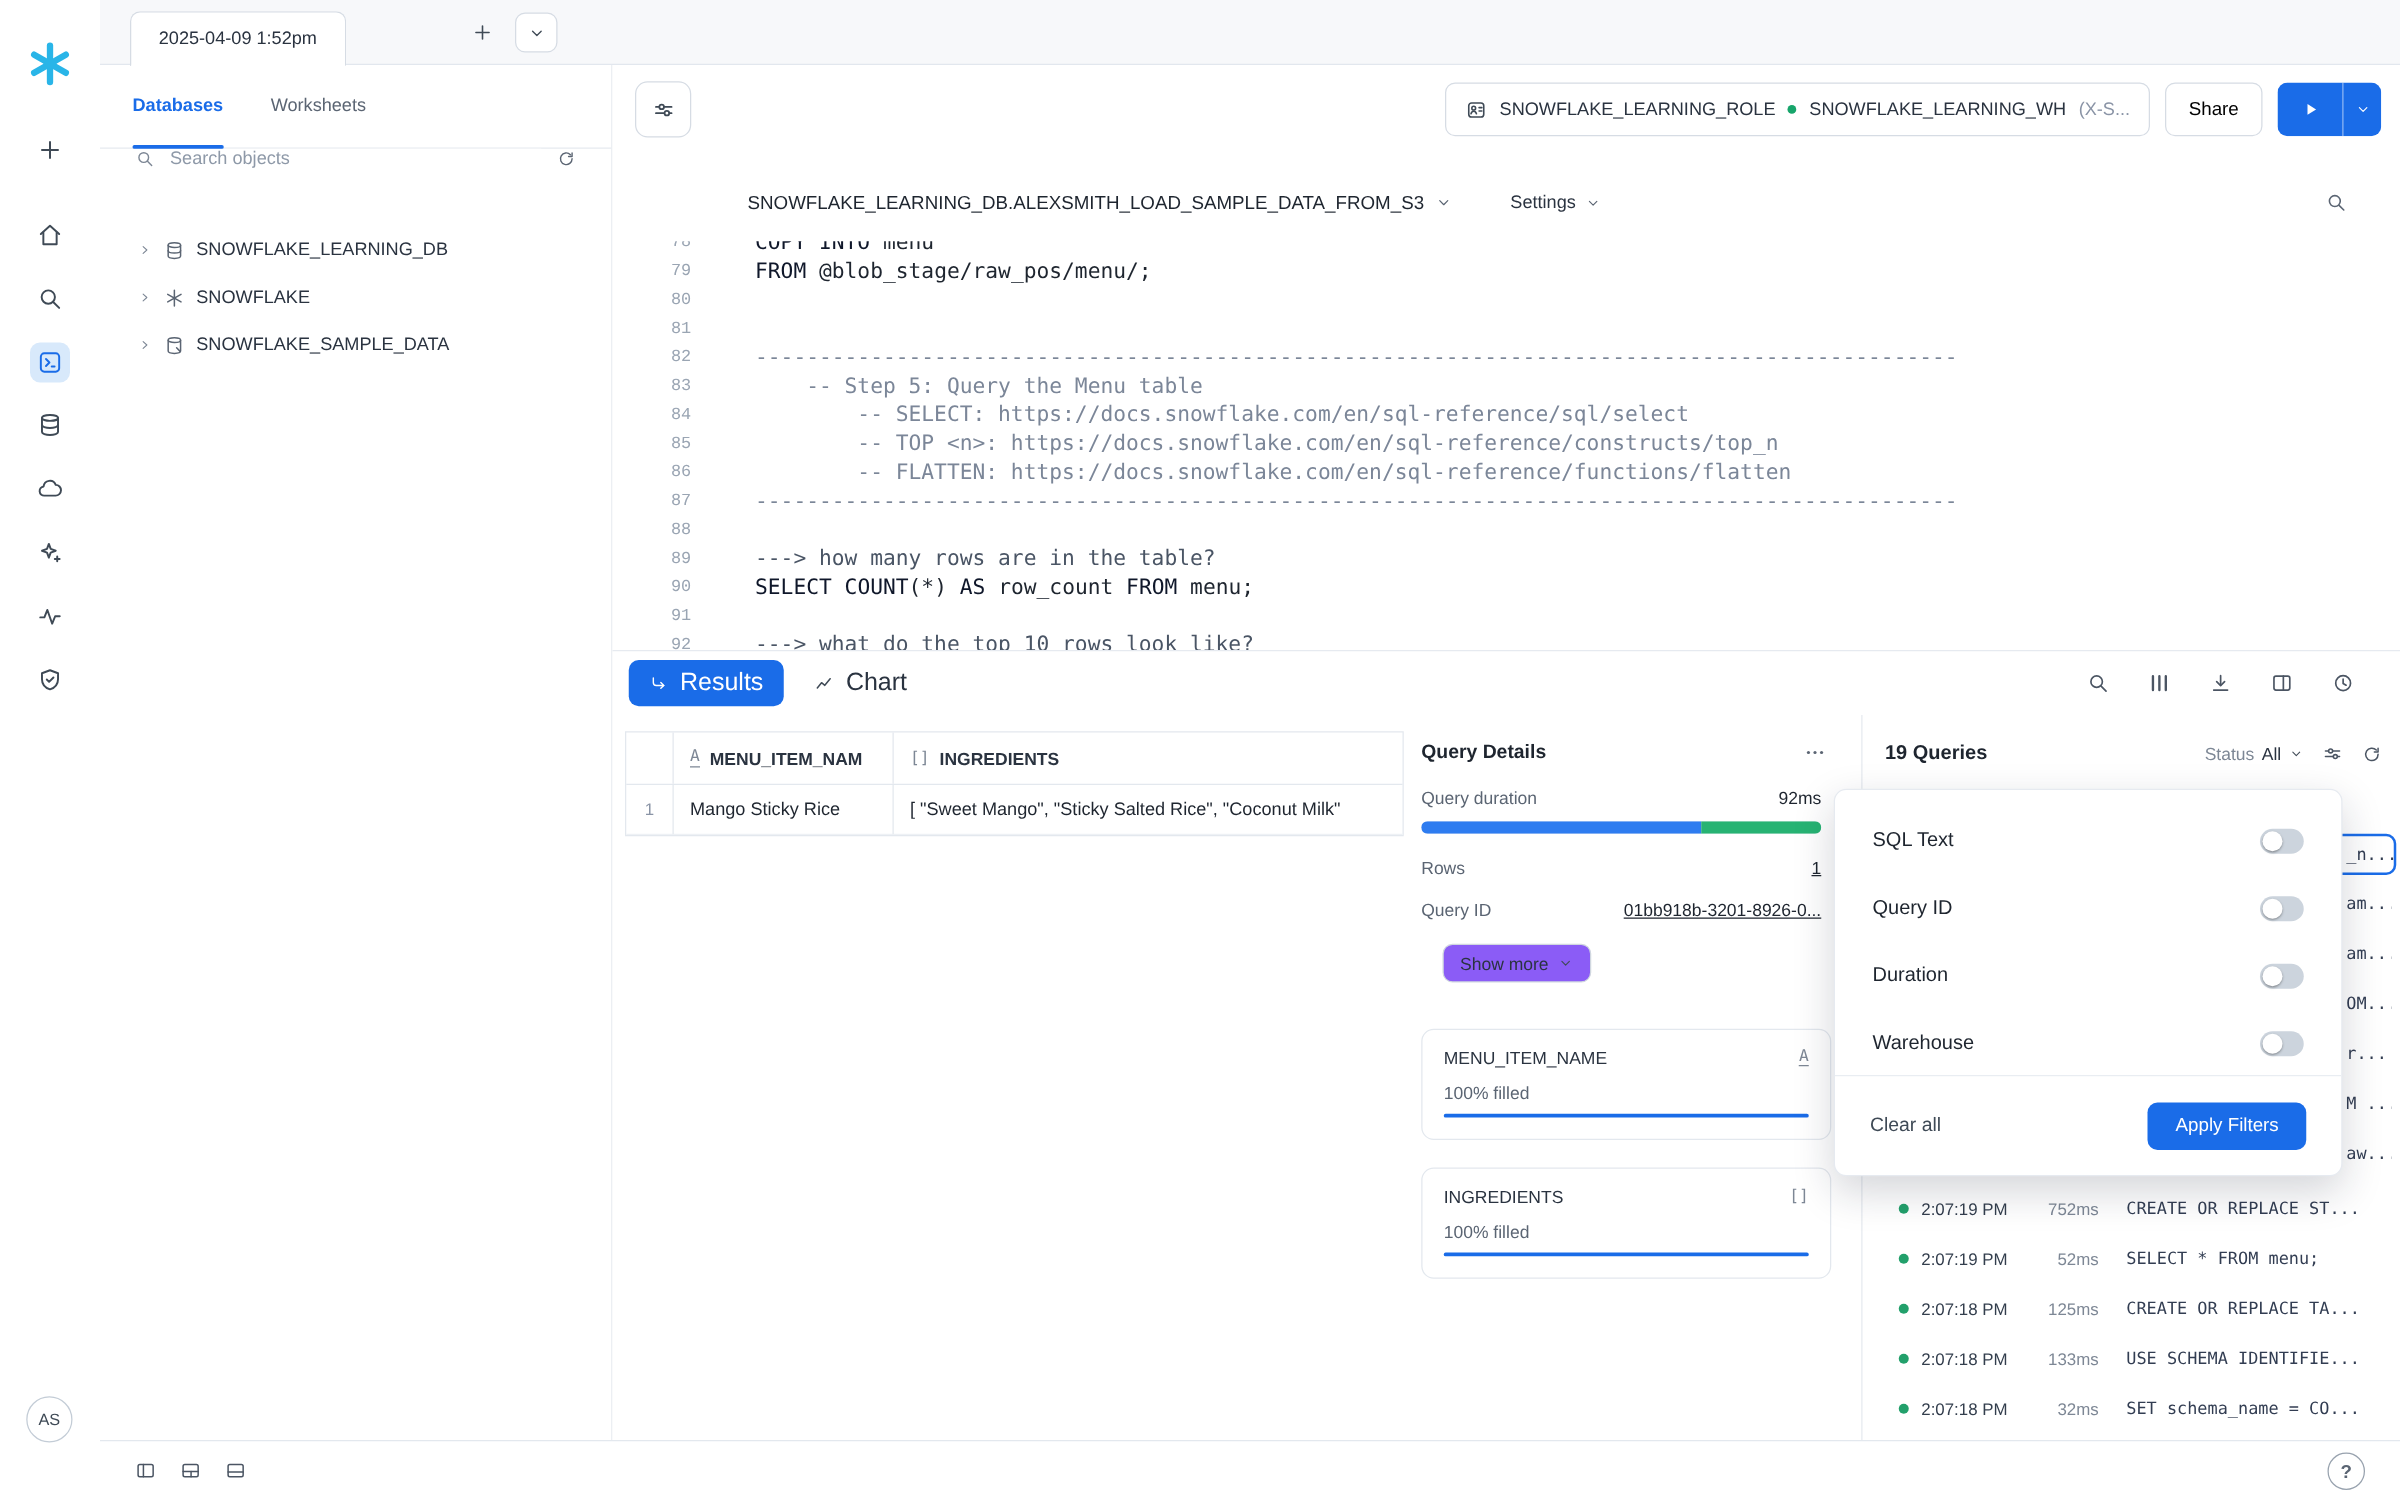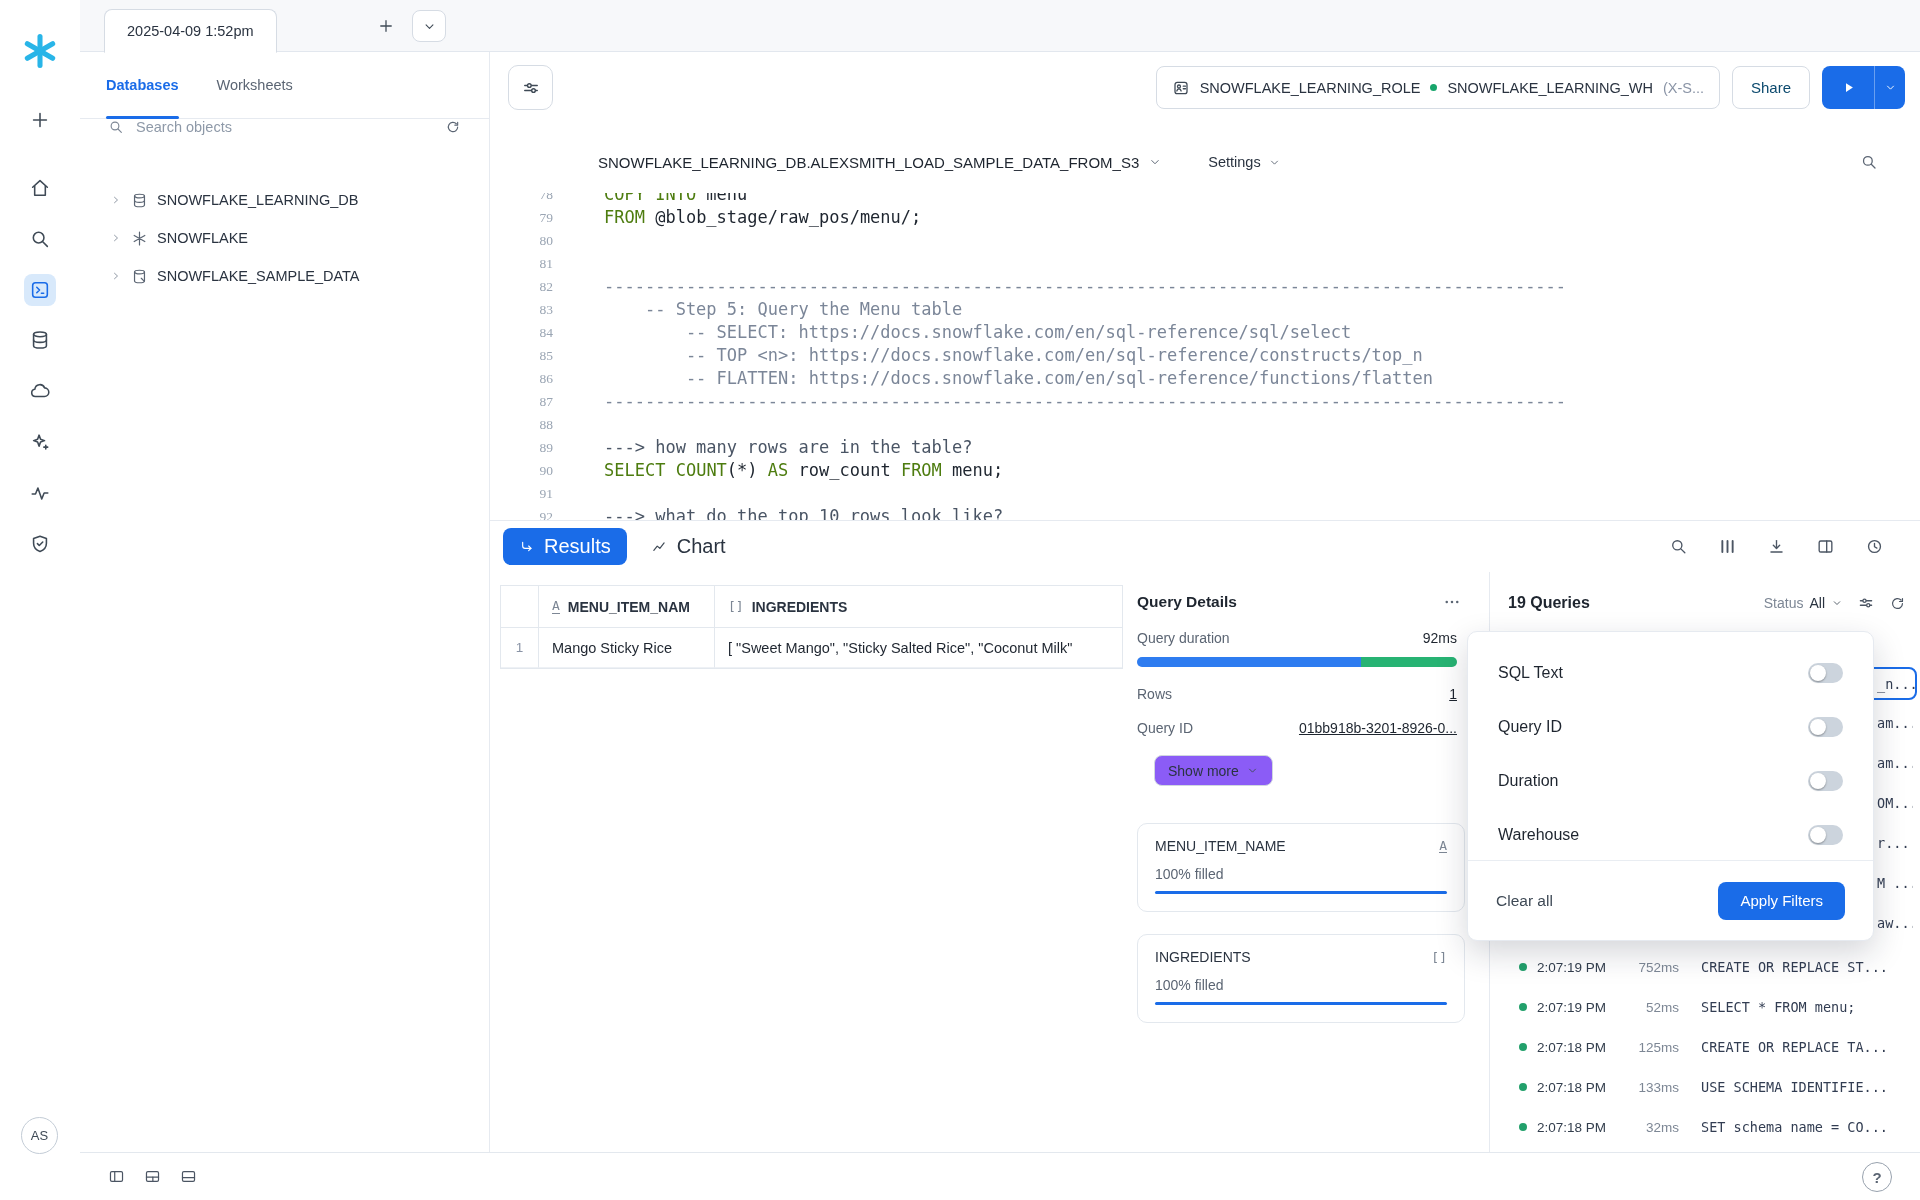--- a/index.html
+++ b/index.html
@@ -52,40 +52,40 @@
   
   .main{position:absolute;left:490px;top:52px;right:0;bottom:48px;background:#fff}
   .filter-btn{position:absolute;left:18px;top:13px;width:45px;height:45px;border:1px solid #d6dce4;
               border-radius:10px;display:flex;align-items:center;justify-content:center;background:#fff}
   .tb-right{position:absolute;right:15px;top:14px;height:43px;display:flex;gap:12px;align-items:stretch}
   .ctx-pill{display:flex;align-items:center;gap:10px;padding:16px 15px;border:1px solid #d6dce4;
             border-radius:8px;font-size:14.5px;color:#2a3340;background:#fff}
   .ctx-dot{width:7px;height:7px;border-radius:50%;background:#17a56b}
   .ctx-size{color:#8a94a6}
   .share-btn{width:78px;border:1px solid #d6dce4;border-radius:8px;display:flex;align-items:center;
-             justify-content:center;font-size:15px;color:#0c4a6e;background:#fff}
+             justify-content:center;font-size:15px;color:#000000;background:#fff}
   .run-group{display:flex;border-radius:8px;overflow:hidden}
   .run-btn{width:52px;background:#1a6ce8;display:flex;align-items:center;justify-content:center}
   .run-caret{width:31px;background:#1a6ce8;border-left:1px solid rgba(255,255,255,.35);
              display:flex;align-items:center;justify-content:center}
 
   .ws-header{position:absolute;top:90px;left:0;right:0;height:40px;display:flex;align-items:center}
   .ws-title{margin-left:108px;display:flex;align-items:center;gap:9px;font-size:15px;
             font-weight:500;color:#1e252f}
   .ws-settings{margin-left:46px;display:flex;align-items:center;gap:7px;font-size:14.5px;color:#2a3340}
   .ws-search{margin-left:auto;margin-right:42px}
 
   
   .editor{position:absolute;top:141px;left:0;right:0;height:327px;overflow:hidden}
   .editor-inner{transform:translateY(-10px)}
   .editor-line{display:flex;height:23px;font-family:"DejaVu Sans Mono",monospace;font-size:17px;
                line-height:23px;white-space:pre;width:100%}
-  .line-num{width:63px;text-align:right;font-size:13.5px;color:#9aa5b3;font-family:Liberation Serif, serif}
+  .line-num{width:63px;text-align:right;font-size:13.5px;color:#9aa5b3;font-family:Liberation Mono, monospace}
   .line-code{margin-left:51px}
-  .tok-kw{color:#4d7c0f}.tok-cm{color:#7b8698}.tok-cm2{color:#4a5565}.tok-pl{color:#1e252f}
+  .tok-kw{color:#0f172a}.tok-cm{color:#7b8698}.tok-cm2{color:#4a5565}.tok-pl{color:#1e252f}
 
   
   .results-bar{position:absolute;top:468px;left:0;right:0;height:52px;border-top:1px solid #e6eaf0;
                display:flex;align-items:center;padding-left:13px}
   .res-btn{height:37px;border-radius:8px;display:flex;align-items:center;gap:9px;padding:0 16px;
            font-size:20px;font-weight:500}
   .res-btn.primary{background:#1a6ce8;color:#fff}
   .res-btn.ghost{color:#2a3340;margin-left:8px}
   .res-icons{margin-left:auto;display:flex;gap:30px;margin-right:36px;align-items:center}
 

